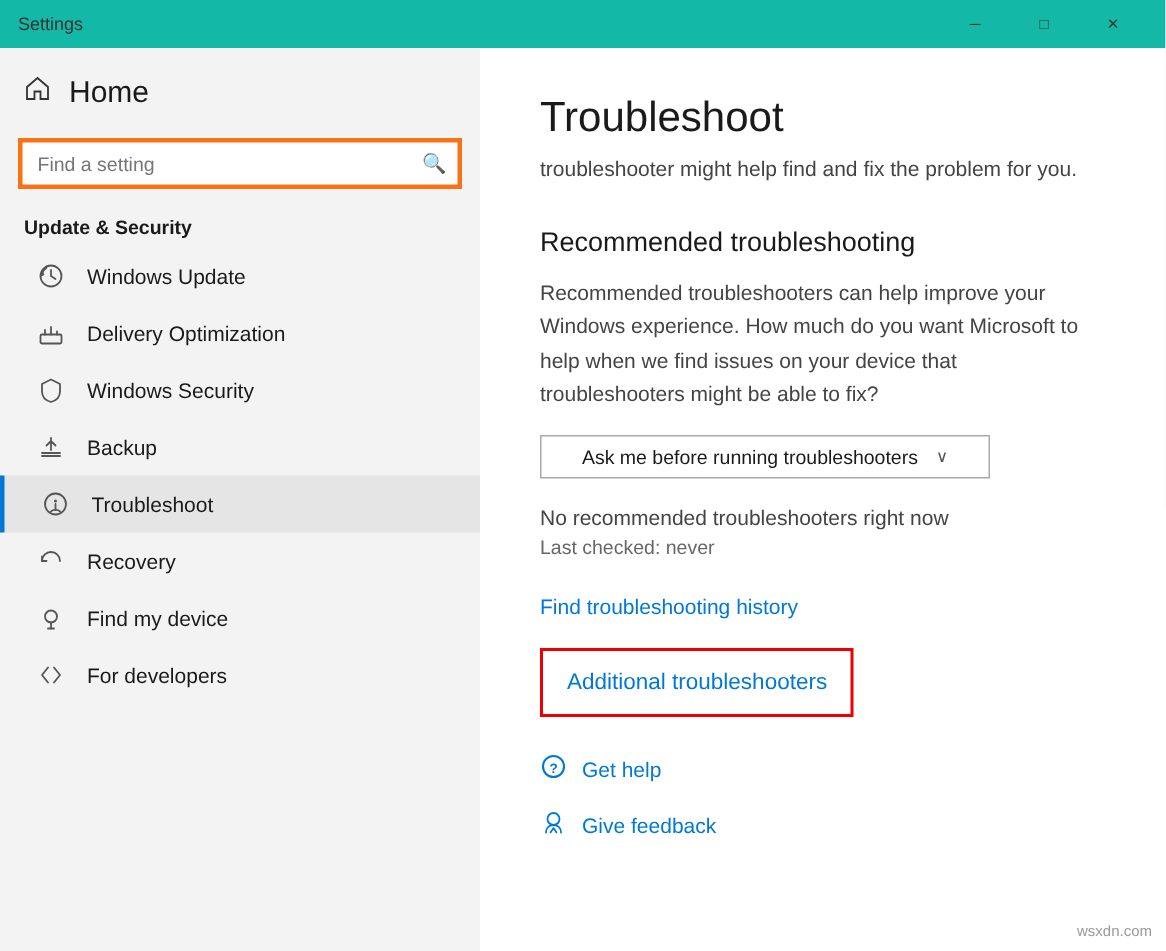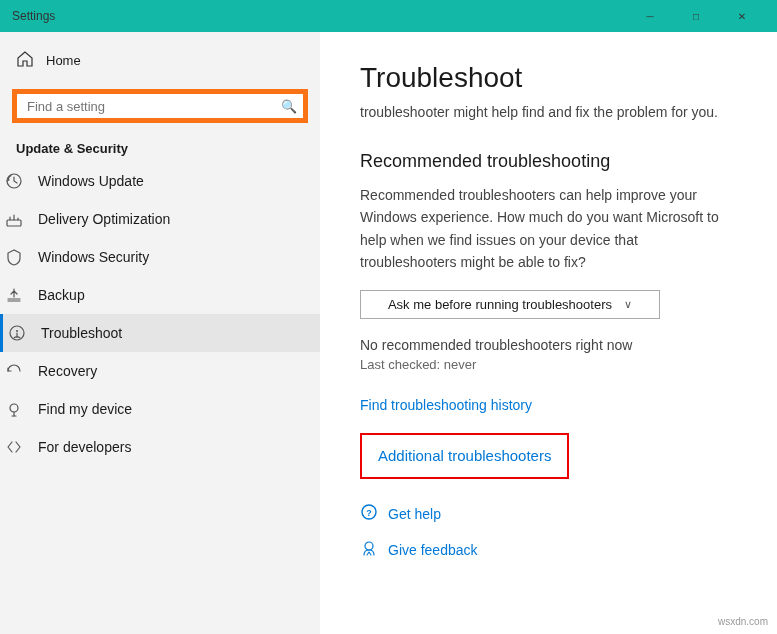--- a/index.html
+++ b/index.html
@@ -61,33 +61,33 @@
       padding-top: 8px;
       overflow-y: auto;
     }
 
     .sidebar-home {
       display: flex;
       align-items: center;
       gap: 12px;
       padding: 10px 16px;
       cursor: pointer;
-      font-size: 13px;
+      font-size: 20px;
       color: #1a1a1a;
     }
 
     .sidebar-search {
       margin: 8px 12px;
       position: relative;
     }
     .sidebar-search input {
       width: 100%;
       height: 34px;
       padding: 0 36px 0 10px;
-      border: 5px solid #f97316;
+      border: 3px solid #f97316;
       background: white;
       font-size: 13px;
       color: #555;
       outline: none;
     }
     .sidebar-search .search-icon {
       position: absolute;
       right: 10px;
       top: 50%;
       transform: translateY(-50%);
@@ -99,21 +99,21 @@
       font-size: 13px;
       font-weight: 700;
       color: #1a1a1a;
       padding: 10px 16px 6px 16px;
     }
 
     .sidebar-item {
       display: flex;
       align-items: center;
       gap: 14px;
-      padding: 10px 4px;
+      padding: 10px 24px;
       cursor: pointer;
       font-size: 14px;
       color: #1a1a1a;
       position: relative;
     }
     .sidebar-item.active {
       background: #e5e5e5;
       border-left: 3px solid #0078d7;
     }
     .sidebar-item .item-icon {

